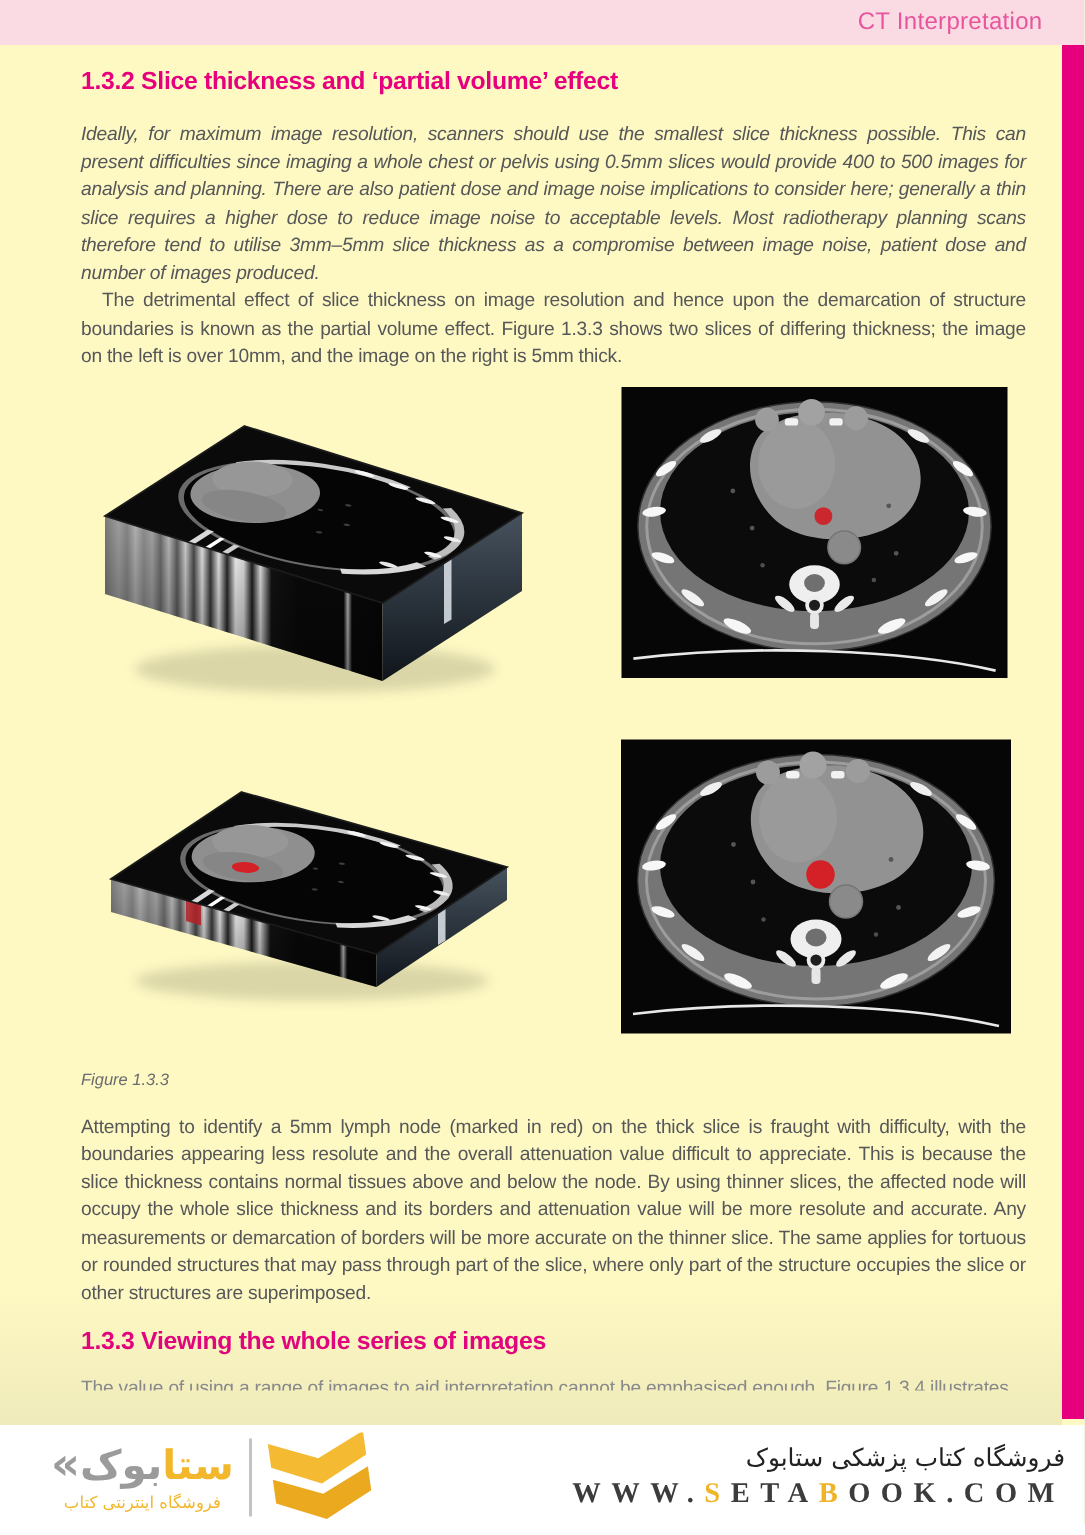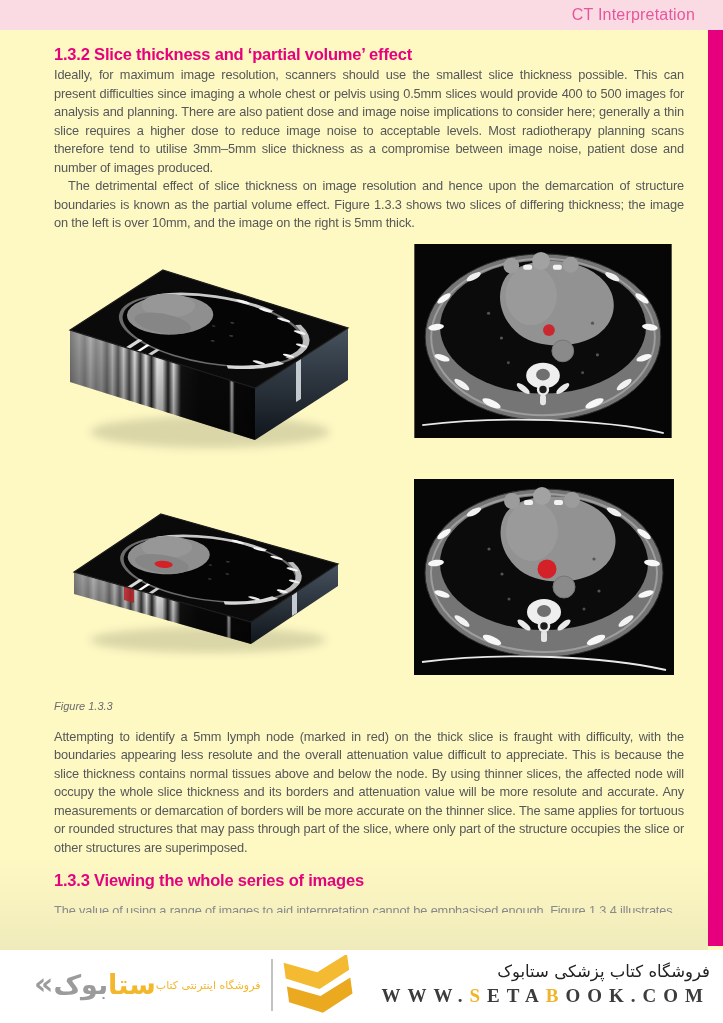--- a/index.html
+++ b/index.html
@@ -31,21 +31,21 @@
   }
   h2.sec-heading {
     color:#e6007e; font-size:16.5px; font-weight:bold; letter-spacing:-0.2px;
   }
   .h-132 { margin-top:33px; }
   .h-133 { margin-top:14px; }
   p.body-par {
     font-size:12.8px; line-height:18.5px; text-align:justify;
     letter-spacing:-0.15px; color:#565759;
   }
-  .par-1 { margin-top:2px; }
+  .par-1 { margin-top:16px;font-style:italic; }
   .par-2 { text-indent:14px; }
   .par-3 { margin-top:16px; }
   
   .figure-grid { position:relative; margin-top:13px; height:448px; }
   .img-abs { position:absolute; }
   .slab-thick { left:6px;  top:18px;  }
   .ct-top     { left:360px; top:-2px; }
   .slab-thin  { left:12px; top:256px; }
   .ct-bottom  { left:360px; top:228px; }
   .fig-caption {
@@ -63,21 +63,21 @@
     pointer-events:none; z-index:6;
   }
   
   .footer {
     position:absolute; bottom:0; left:0; width:723px; height:73px;
     background:#ffffff; z-index:10;
     display:flex; align-items:center; justify-content:space-between;
     padding:0 13px 4px 34px;
   }
   .logo-block { display:flex; align-items:center; gap:10px; }
-  .logo-text { display:flex; align-items:center;text-align:center; }
+  .logo-text { display:flex; flex-direction:column; align-items:center;text-align:center; }
   .logo-word {
     direction:rtl; font-family:"DejaVu Sans", sans-serif;
     font-size:27px; font-weight:bold; line-height:30px; white-space:nowrap;
   }
   .logo-word .wm-yellow { color:#f3b72b; }
   .logo-word .wm-gray   { color:#9b9b9b; }
   .logo-guillemet {
     unicode-bidi:isolate; direction:ltr; color:#9b9b9b;
     font-size:30px; font-weight:bold;
   }

